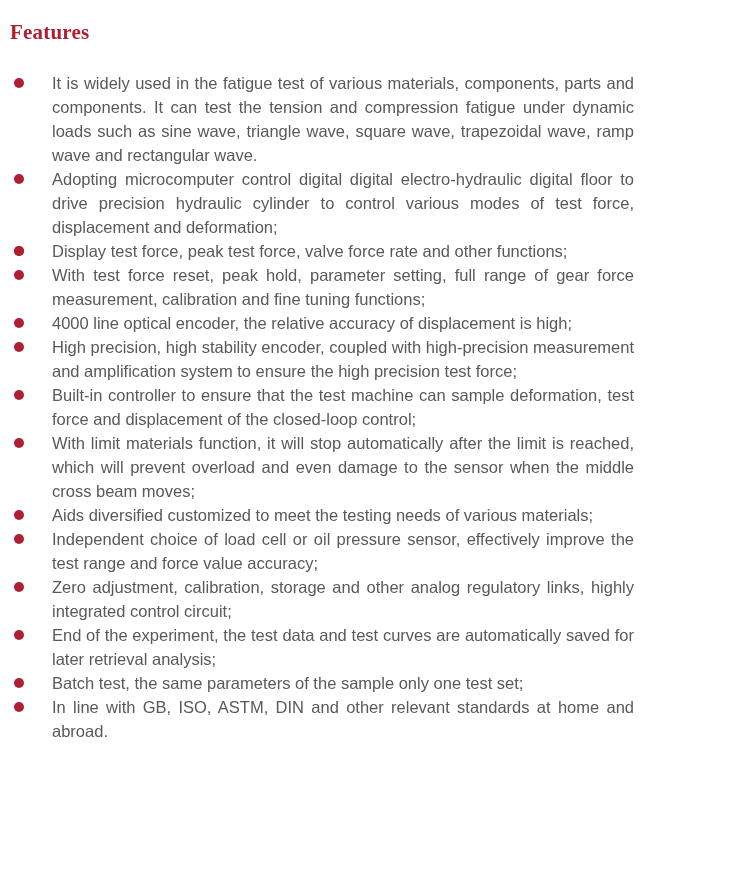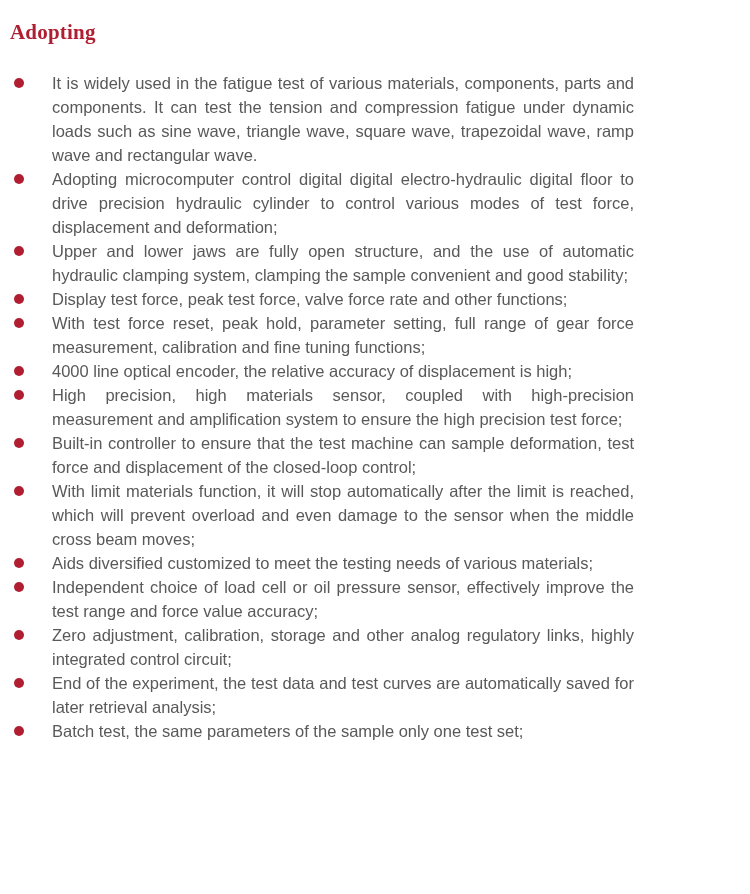--- a/index.html
+++ b/index.html
@@ -51,30 +51,31 @@
     width: 10px;
     height: 10px;
     border-radius: 50%;
     background: var(--accent);
   }
 </style>
 </head>
 <body>
 
 <div class="page">
-  <h2 class="section-title">Adopting</h2>
+  <h2 class="section-title">Features</h2>
   <ul class="features-list">
       <li><span class="bullet"></span><span class="item-text">It is widely used in the fatigue test of various materials, components, parts and components. It can test the tension and compression fatigue under dynamic loads such as sine wave, triangle wave, square wave, trapezoidal wave, ramp wave and rectangular wave.</span></li>
       <li><span class="bullet"></span><span class="item-text">Adopting microcomputer control digital digital electro-hydraulic digital floor to drive precision hydraulic cylinder to control various modes of test force, displacement and deformation;</span></li>
-      <li><span class="bullet"></span><span class="item-text">Upper and lower jaws are fully open structure, and the use of automatic hydraulic clamping system, clamping the sample convenient and good stability;</span></li>
+      <li><span class="bullet"></span></li>
       <li><span class="bullet"></span><span class="item-text">Display test force, peak test force, valve force rate and other functions;</span></li>
       <li><span class="bullet"></span><span class="item-text">With test force reset, peak hold, parameter setting, full range of gear force measurement, calibration and fine tuning functions;</span></li>
       <li><span class="bullet"></span><span class="item-text">4000 line optical encoder, the relative accuracy of displacement is high;</span></li>
-      <li><span class="bullet"></span><span class="item-text">High precision, high materials sensor, coupled with high-precision measurement and amplification system to ensure the high precision test force;</span></li>
+      <li><span class="bullet"></span><span class="item-text">High precision, high stability encoder, coupled with high-precision measurement and amplification system to ensure the high precision test force;</span></li>
       <li><span class="bullet"></span><span class="item-text">Built-in controller to ensure that the test machine can sample deformation, test force and displacement of the closed-loop control;</span></li>
       <li><span class="bullet"></span><span class="item-text">With limit materials function, it will stop automatically after the limit is reached, which will prevent overload and even damage to the sensor when the middle cross beam moves;</span></li>
       <li><span class="bullet"></span><span class="item-text">Aids diversified customized to meet the testing needs of various materials;</span></li>
       <li><span class="bullet"></span><span class="item-text">Independent choice of load cell or oil pressure sensor, effectively improve the test range and force value accuracy;</span></li>
       <li><span class="bullet"></span><span class="item-text">Zero adjustment, calibration, storage and other analog regulatory links, highly integrated control circuit;</span></li>
       <li><span class="bullet"></span><span class="item-text">End of the experiment, the test data and test curves are automatically saved for later retrieval analysis;</span></li>
       <li><span class="bullet"></span><span class="item-text">Batch test, the same parameters of the sample only one test set;</span></li>
+      <li><span class="bullet"></span><span class="item-text">In line with GB, ISO, ASTM, DIN and other relevant standards at home and abroad.</span></li>
     </ul>
 </div>
 
 </body></html>

